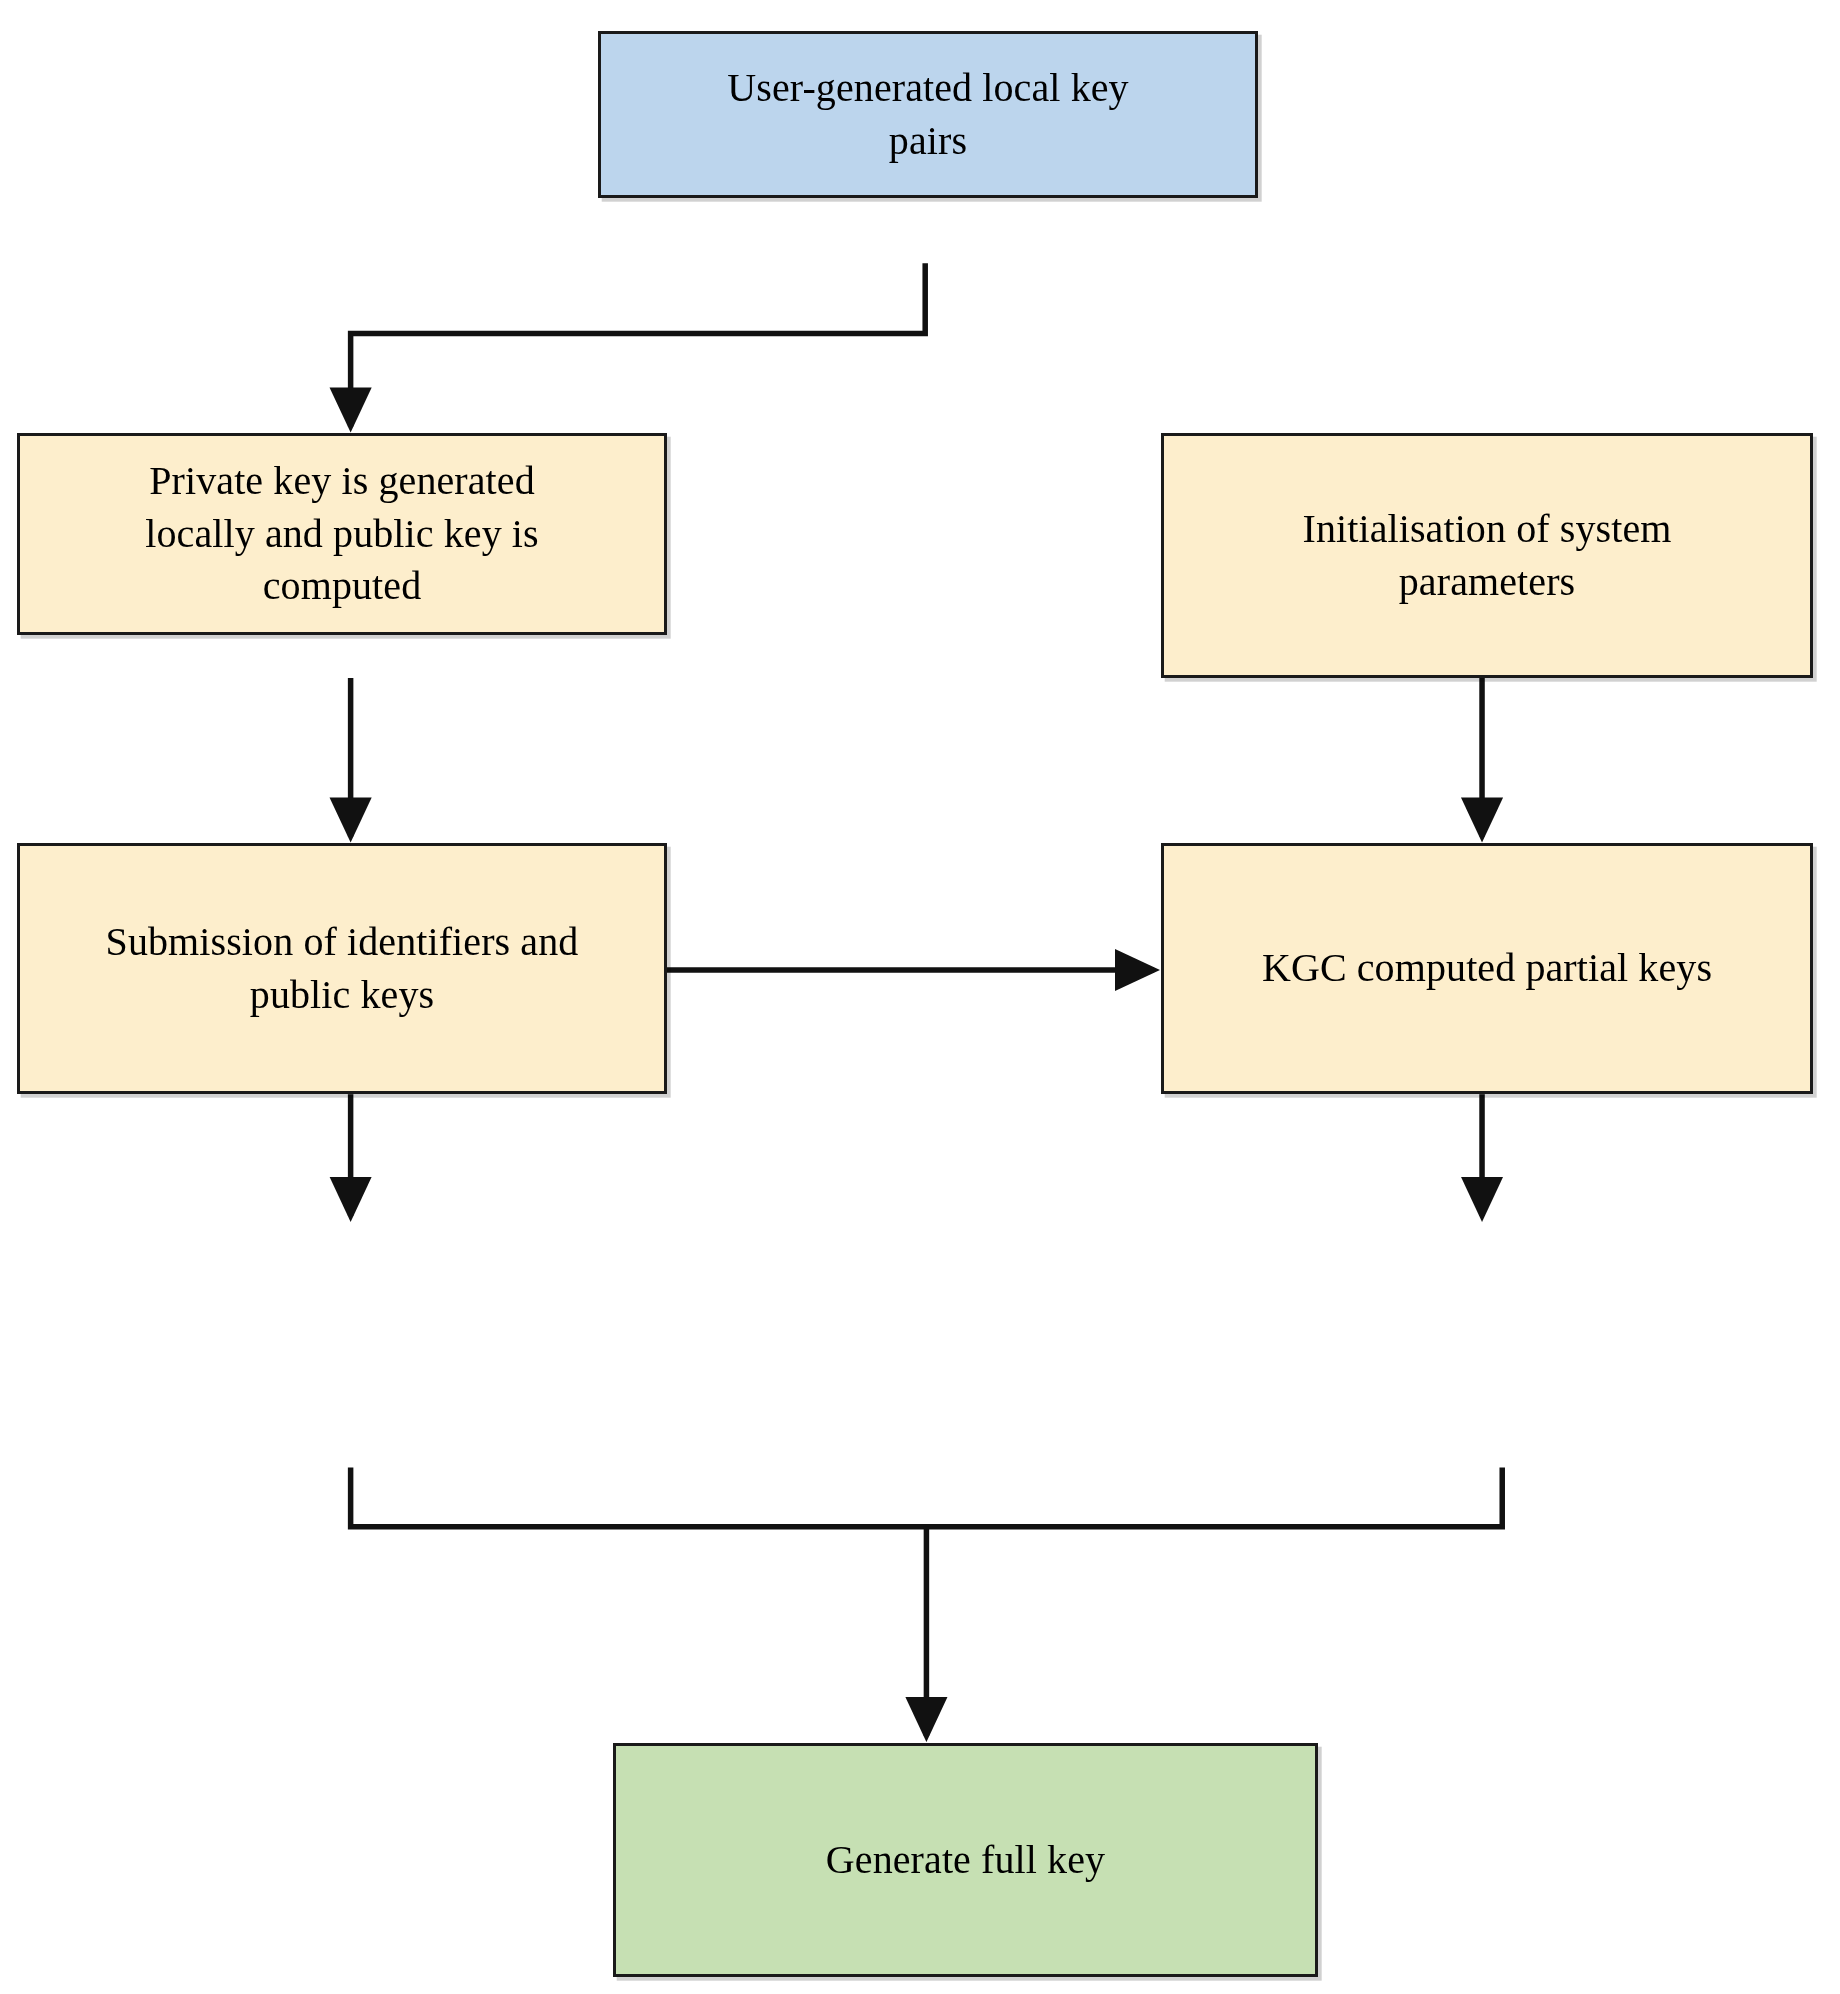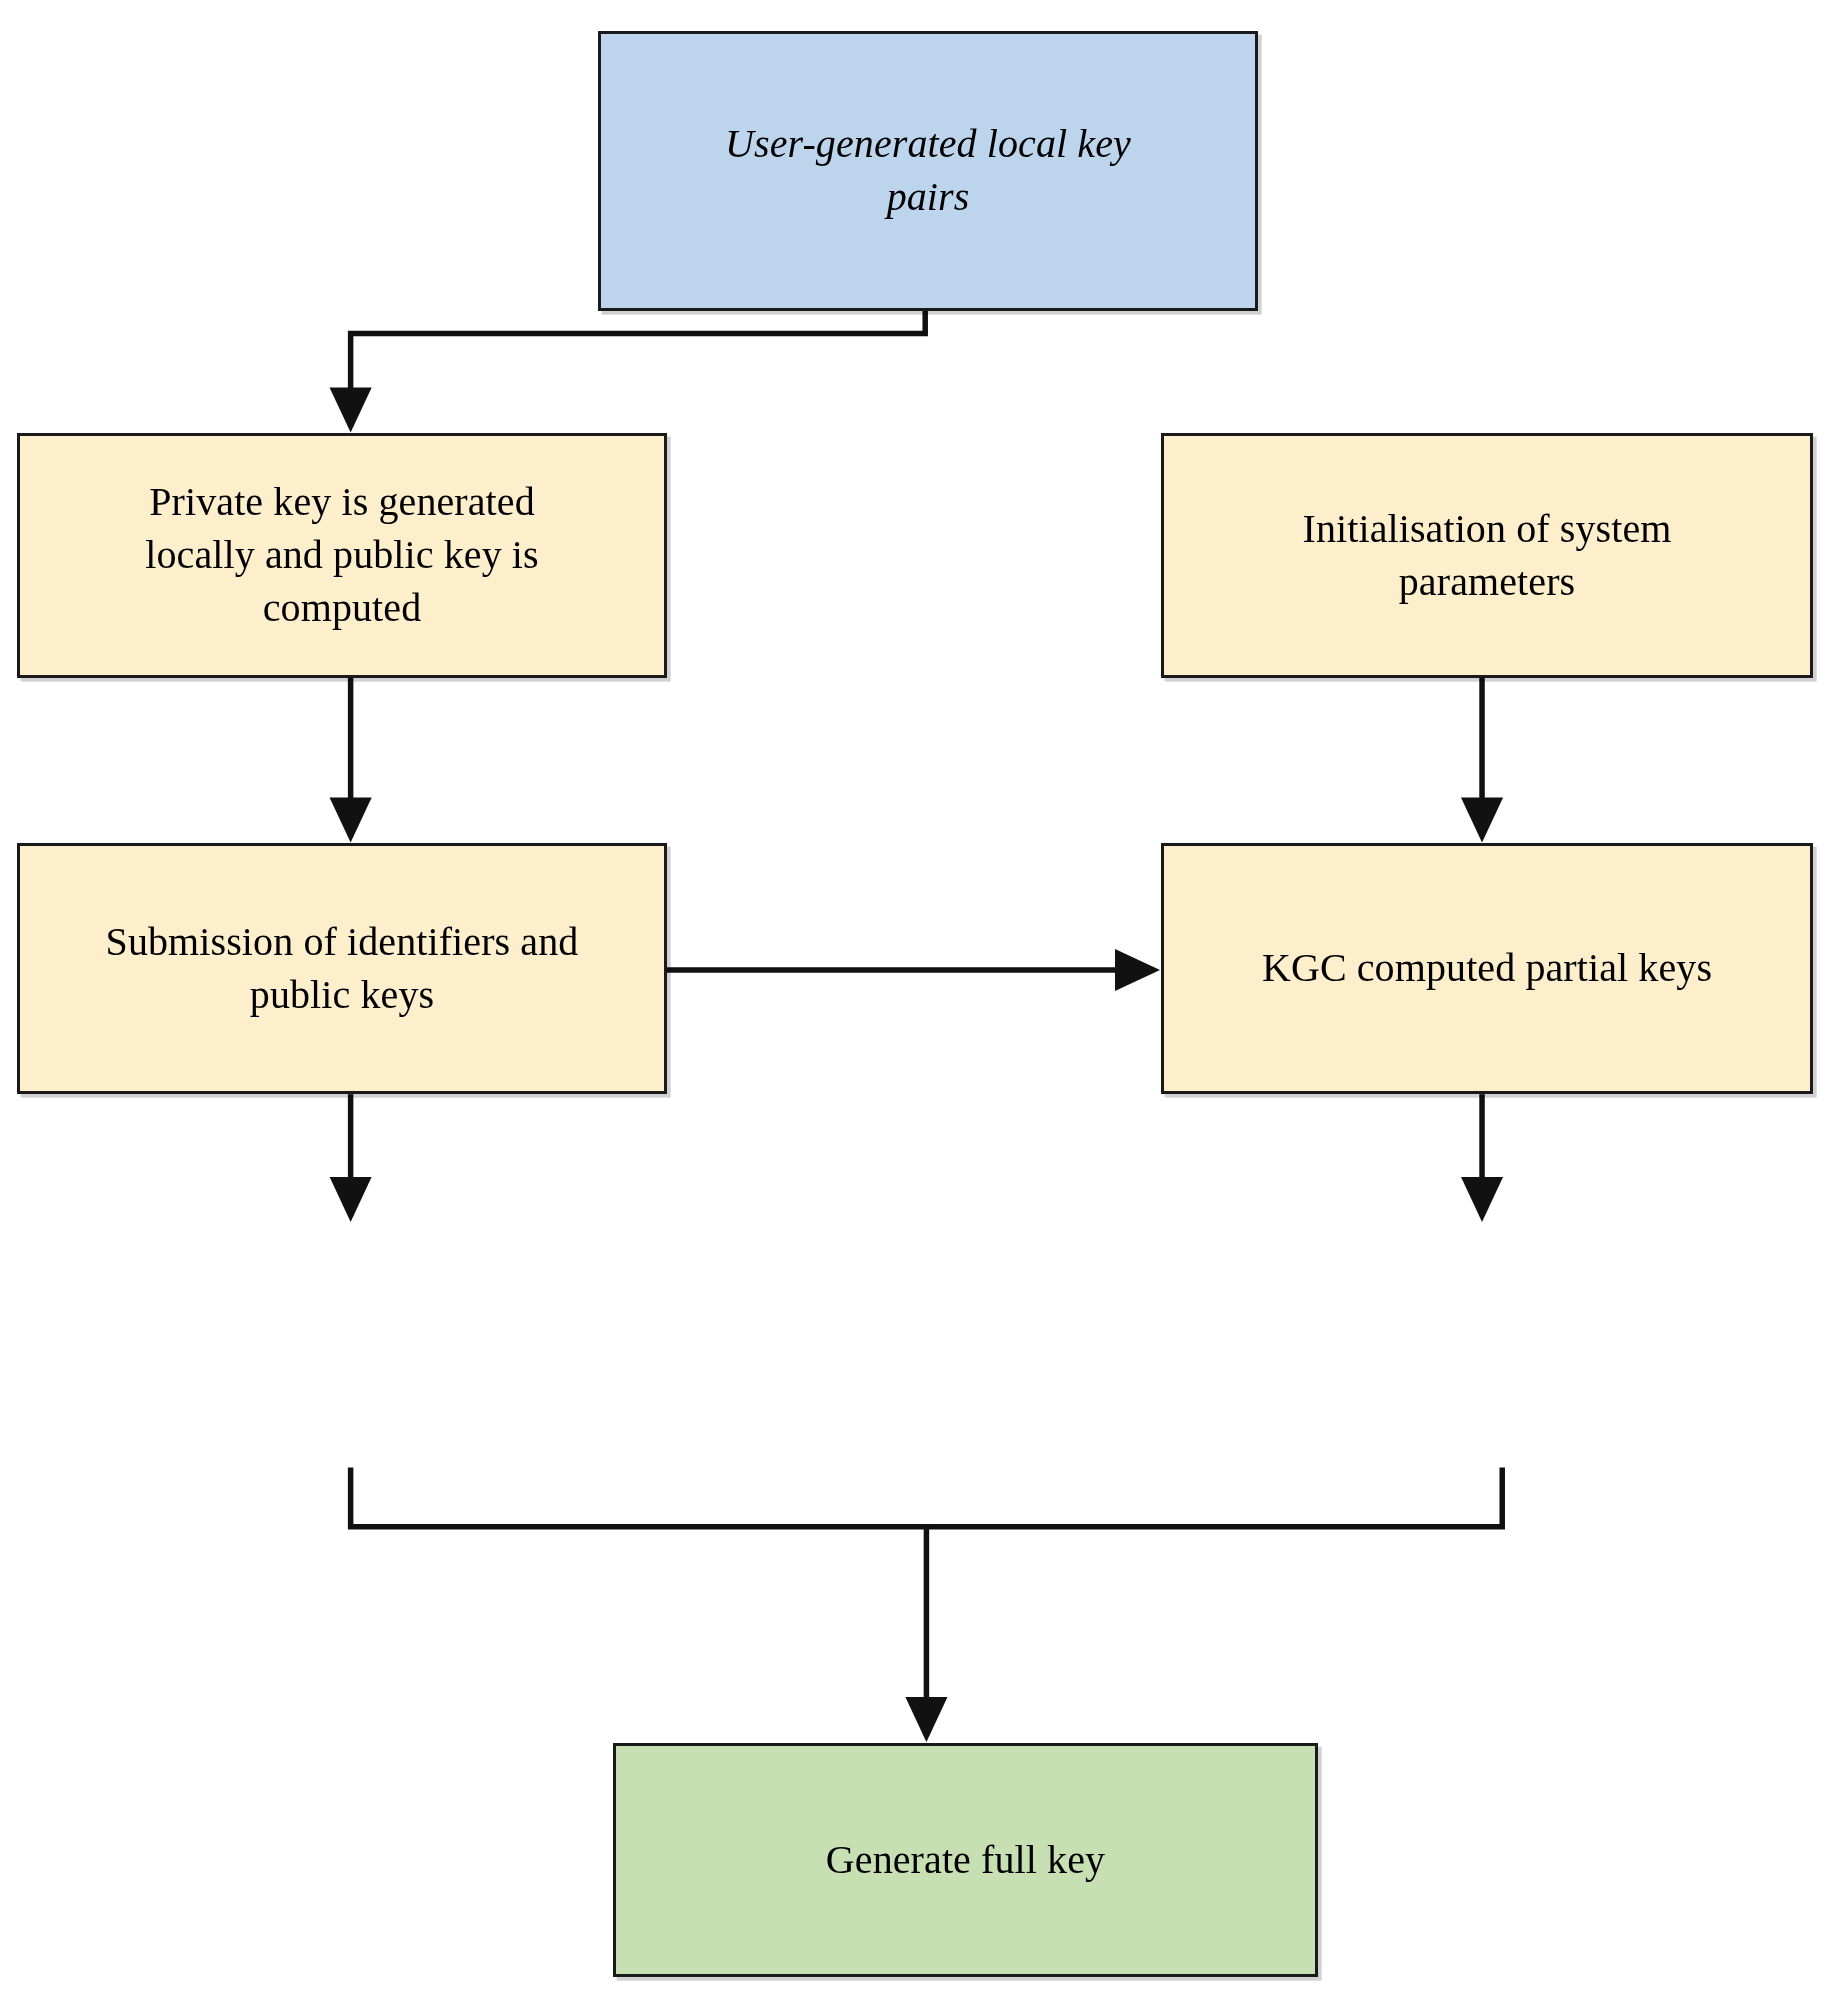--- a/index.html
+++ b/index.html
@@ -47,22 +47,22 @@
     width: 100%;
     padding: 0 21px;
     box-sizing: border-box;
     white-space: pre-line;
   }
   .fill-blue  { background: #bcd5ed; }
   .fill-amber { background: #fdeecc; }
   .fill-green { background: #c6e0b3; }
 
   
-  #node-user-keys     { left: 598px;  top: 31px;   width: 660px; height: 280px; font-style: italic; }
-  #node-private-key   { left: 17px;   top: 433px;  width: 650px; height: 245px; }
+  #node-user-keys     { left: 598px;  top: 31px;   width: 660px; height: 167px; }
+  #node-private-key   { left: 17px;   top: 433px;  width: 650px; height: 202px; }
   #node-init-params   { left: 1161px; top: 433px;  width: 652px; height: 245px; }
   #node-submission    { left: 17px;   top: 843px; width: 650px; height: 251px; }
   #node-kgc           { left: 1161px; top: 843px; width: 652px; height: 251px; }
   #node-node-reg      { left: 17px;   top: 1223px; width: 650px; height: 245px; }
   #node-user-auth     { left: 1161px; top: 1223px; width: 652px; height: 245px; }
   #node-full-key      { left: 574px;  top: 1743px; width: 705px; height: 234px; margin-left: 39px; }
 </style>
 </head>
 <body>
 

